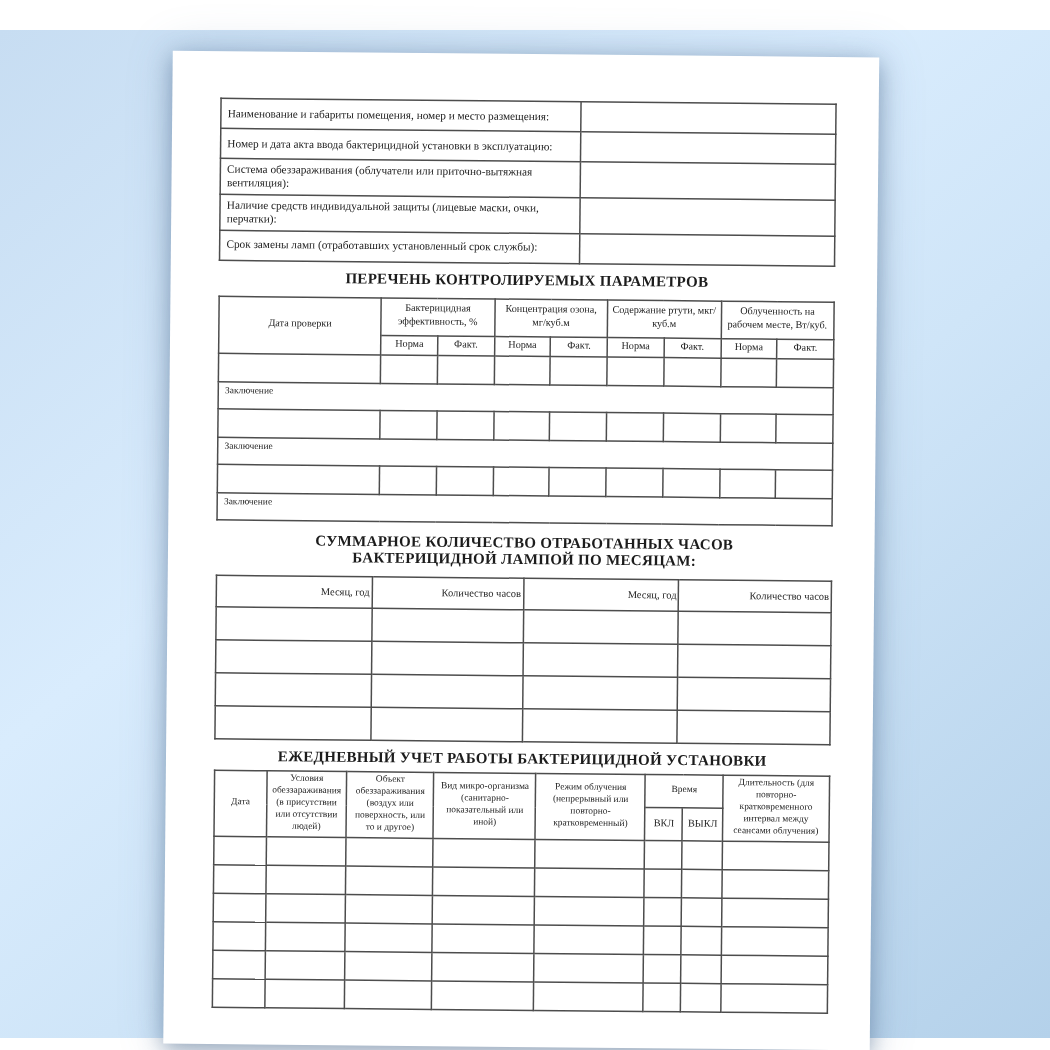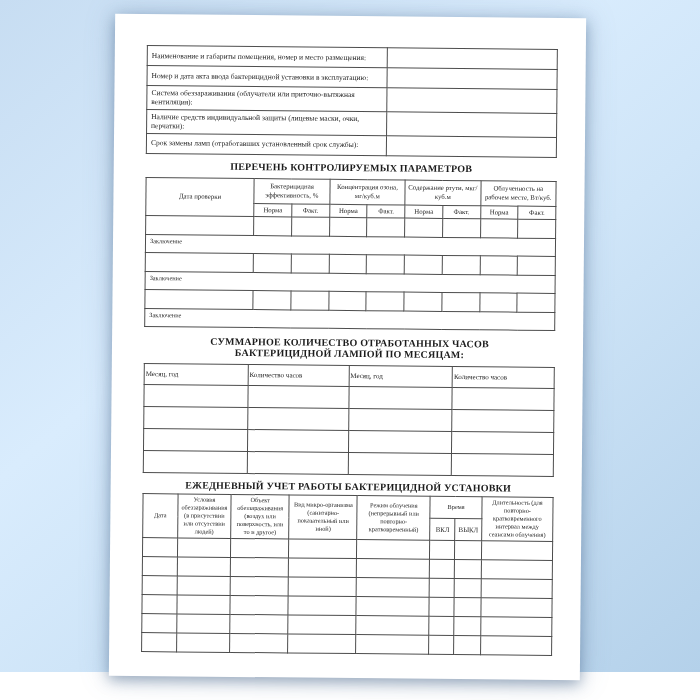--- a/index.html
+++ b/index.html
@@ -5,20 +5,21 @@
   * { box-sizing: border-box; }
   html, body { margin: 0; padding: 0; }
   body {
     width: 700px; height: 700px; overflow: hidden;
     font-family: "Liberation Serif", "DejaVu Serif", serif;
     color: #1c1c1c;
   }
   .stage {
     position: relative; width: 700px; height: 672px;
     background: linear-gradient(140deg, #c7ddf2 0%, #d9ecfd 38%, #cfe5f8 58%, #b4d1ea 100%);
+    margin-top: 20px;
   }
   .page {
     position: absolute; left: 112px; top: 16px;
     width: 471px; height: 662px;
     background: #ffffff;
     transform: rotate(0.55deg);
     box-shadow: 0 4px 14px rgba(70,100,135,.50), 0 0 30px rgba(100,130,165,.28);
     padding: 31px 28px 0 32px;
   }
   table { border-collapse: collapse; width: 100%; table-layout: fixed; }
@@ -41,21 +42,21 @@
   #t2 tr.hdr1 td { height: 25px; font-size: 6.8px; line-height: 1.25; }
   #t2 tr.hdr2 td { height: 13px; font-size: 6.8px; }
   #t2 tr.data td { height: 19px; }
   #t2 tr.concl td {
     height: 18px; font-size: 6.3px; text-align: left; vertical-align: top;
     padding: 2px 4px;
   }
   #t2 td.datecol { font-size: 7px; }
 
   
-  #t3 tr.hdr td { height: 21px; font-size: 7px; text-align: left; vertical-align: middle; }
+  #t3 tr.hdr td { height: 21px; font-size: 7px; text-align: right; vertical-align: middle; }
   #t3 tr.data td { height: 22px; }
 
   
   #t4 td { text-align: center; vertical-align: middle; padding: 1px 2px; }
   #t4 tr.hdr1 td { font-size: 6.3px; line-height: 1.3; }
   #t4 tr.hdr1 td.tall { height: 44px; }
   #t4 td.time { height: 22px; font-size: 7px; }
   #t4 tr.hdr2 td { height: 21px; font-size: 6.8px; }
   #t4 tr.data td { height: 19px; }
 </style>

